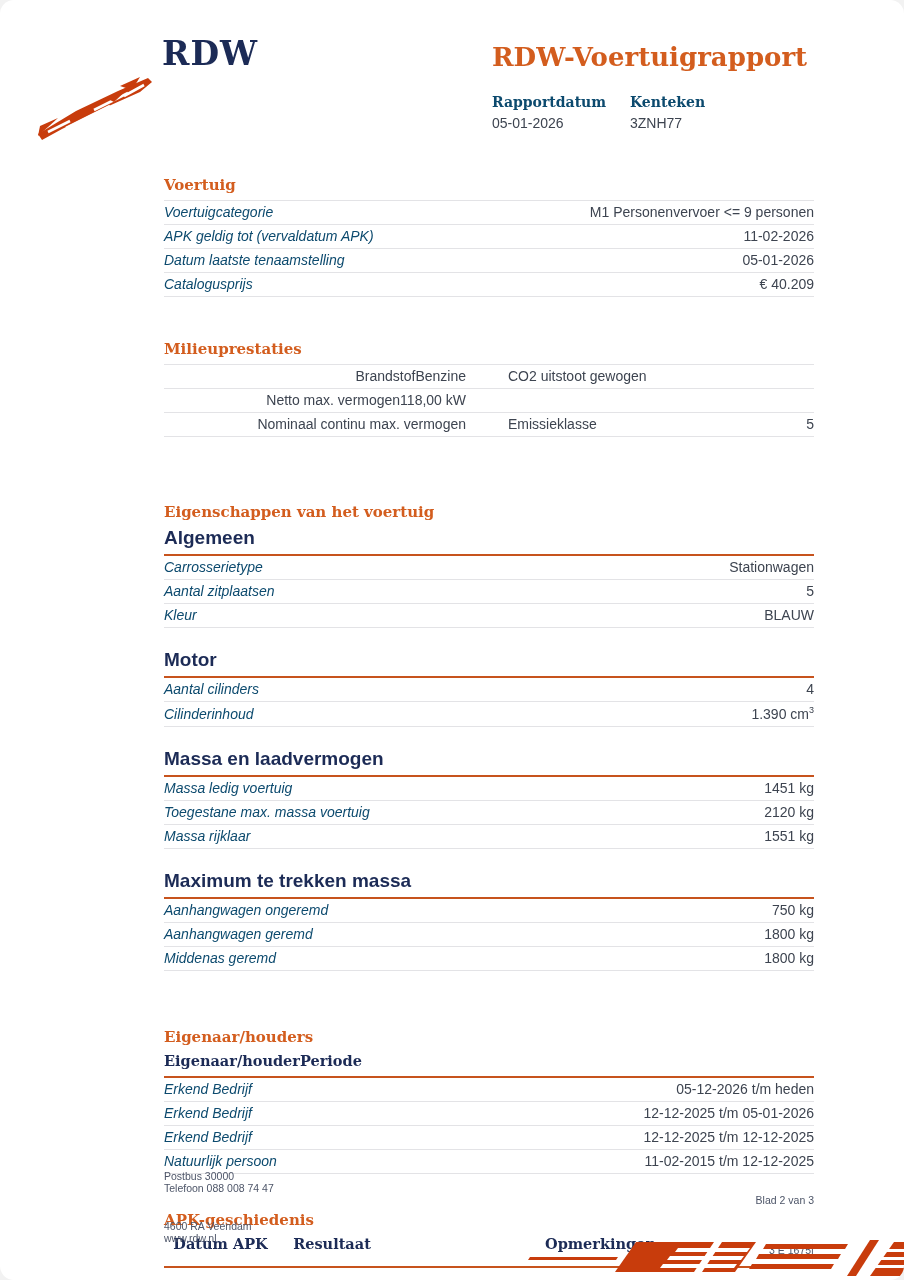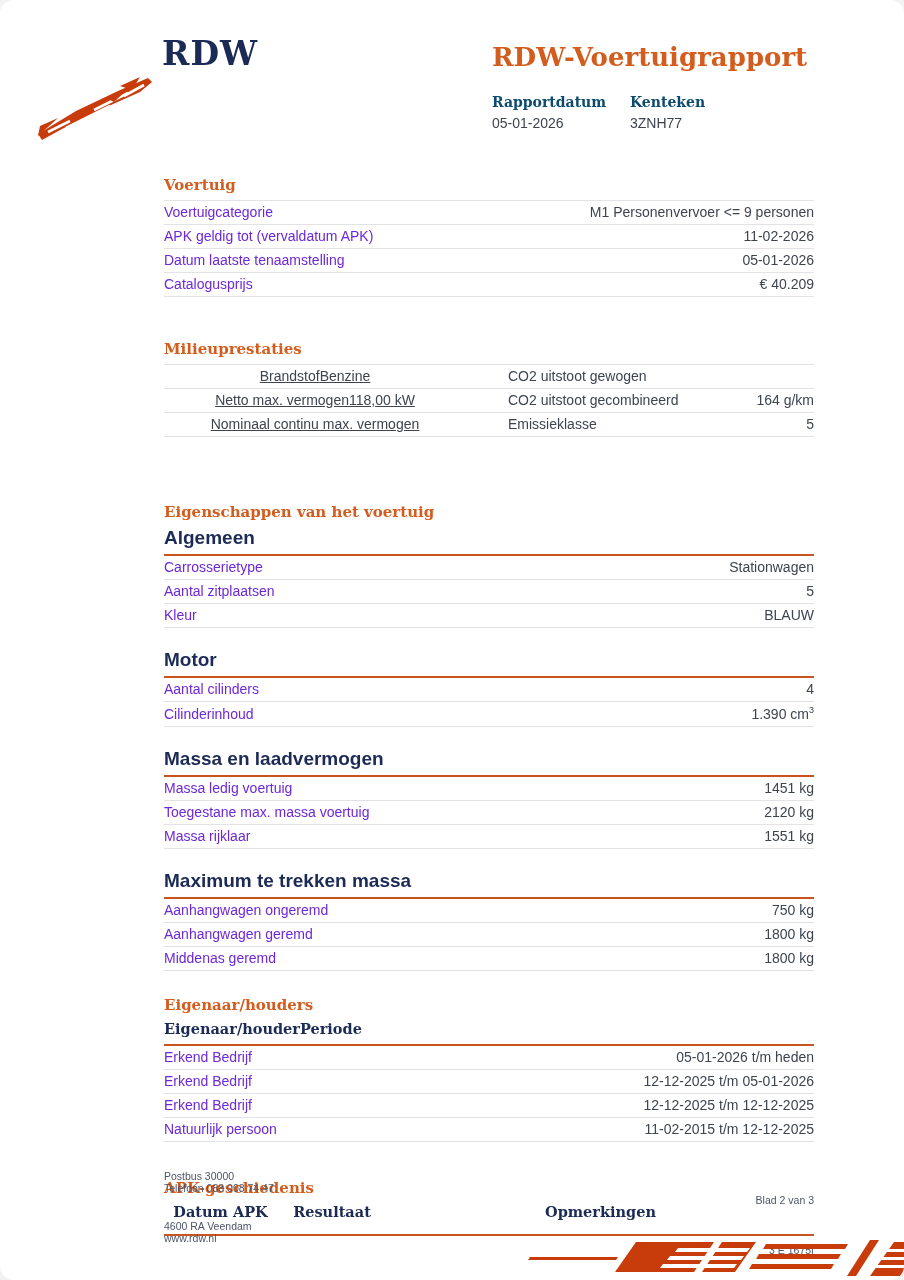--- a/index.html
+++ b/index.html
@@ -32,38 +32,38 @@
   .content { position:absolute; left:164px; top:176px; width:650px; }
   .section-heading {
     font-family:"DejaVu Serif", serif; font-weight:bold;
     font-size:15px; color:#d35d1e; margin-bottom:6px;
   }
   .rows { border-top:1px solid #e3e3e6; }
   .kv-row {
     display:flex; justify-content:space-between; align-items:baseline;
     font-size:14px; padding:3px 0 4px 0; border-bottom:1px solid #e3e3e6;
   }
-  .kv-row .label { color:#6d28d9; }
+  .kv-row .label { color:#0c4a6e;font-style:italic; }
   .kv-row .value { color:#3d4450; text-align:right; }
   sup { font-size:9px; }
   
   .duo-row { display:flex; border-bottom:1px solid #e3e3e6; padding:3px 0 4px 0; font-size:14px; }
-  .duo-left  { width:302px; display:flex; justify-content:center;text-decoration:underline; }
+  .duo-left  { width:302px; display:flex; justify-content:flex-end; }
   .duo-gap   { width:42px; }
   .duo-right { width:306px; display:flex; justify-content:space-between; }
   
   .subsection-title {
     font-size:19px; font-weight:bold; color:#1c2b56;
     padding-bottom:5px; border-bottom:2px solid #c7531d;
   }
   .mt-sub { margin-top:21px; }
   .sec-voertuig { margin-top:0; }
   .sec-milieu { margin-top:43px; }
   .sec-eigenschappen { margin-top:66px; }
-  .sec-eigenaar { margin-top:25px; }
+  .sec-eigenaar { margin-top:57px; }
   .sec-apk { margin-top:37px; }
   
   .table-head {
     display:flex; 
     font-family:"DejaVu Serif", serif; font-weight:bold;
     font-size:14.5px; color:#1c2b56;
     padding-bottom:7px; border-bottom:2px solid #c7531d;
   }
   
   .apk-head {
@@ -155,24 +155,20 @@
             <span>CO2 uitstoot gewogen</span>
             <span></span>
           </div>
         </div>
         <div class="duo-row">
           <div class="duo-left">
             <span>Netto max. vermogen</span>
             <span>118,00 kW</span>
           </div>
           <div class="duo-gap"></div>
-          <div class="duo-right">
-            <span>CO2 uitstoot gecombineerd</span>
-            <span>164 g/km</span>
-          </div>
         </div>
         <div class="duo-row">
           <div class="duo-left">
             <span>Nominaal continu max. vermogen</span>
             <span></span>
           </div>
           <div class="duo-gap"></div>
           <div class="duo-right">
             <span>Emissieklasse</span>
             <span>5</span>
@@ -238,21 +234,21 @@
     </div>
 
     <div class="sec-eigenaar">
       <div class="section-heading">Eigenaar/houders</div>
       <div class="table-head">
         <span>Eigenaar/houder</span>
         <span>Periode</span>
       </div>
       <div class="kv-row">
         <span class="label">Erkend Bedrijf</span>
-        <span class="value">05-01-2026 t/m heden</span>
+        <span class="value">05-12-2026 t/m heden</span>
       </div>
       <div class="kv-row">
         <span class="label">Erkend Bedrijf</span>
         <span class="value">12-12-2025 t/m 05-01-2026</span>
       </div>
       <div class="kv-row">
         <span class="label">Erkend Bedrijf</span>
         <span class="value">12-12-2025 t/m 12-12-2025</span>
       </div>
       <div class="kv-row">

